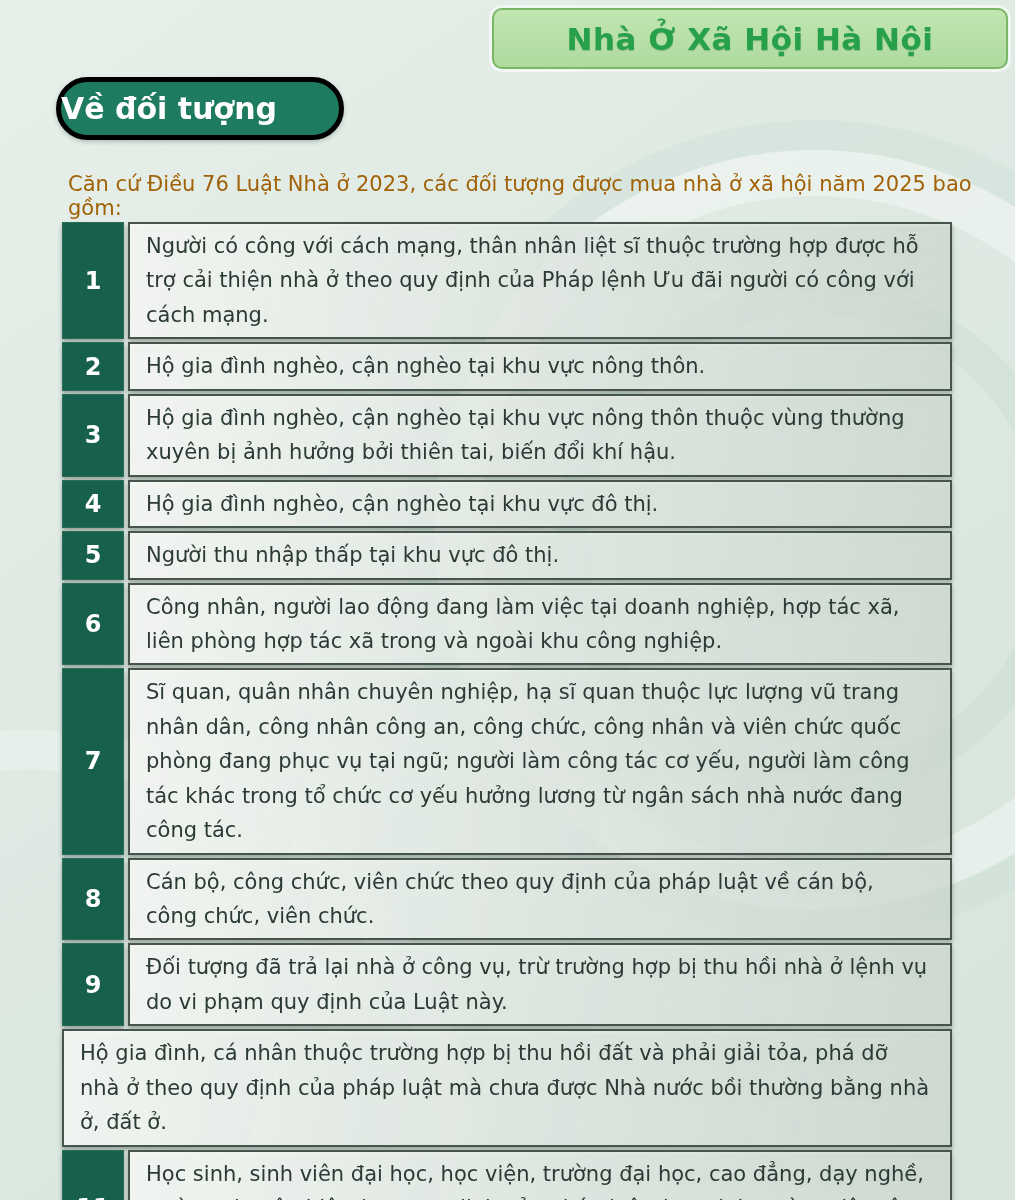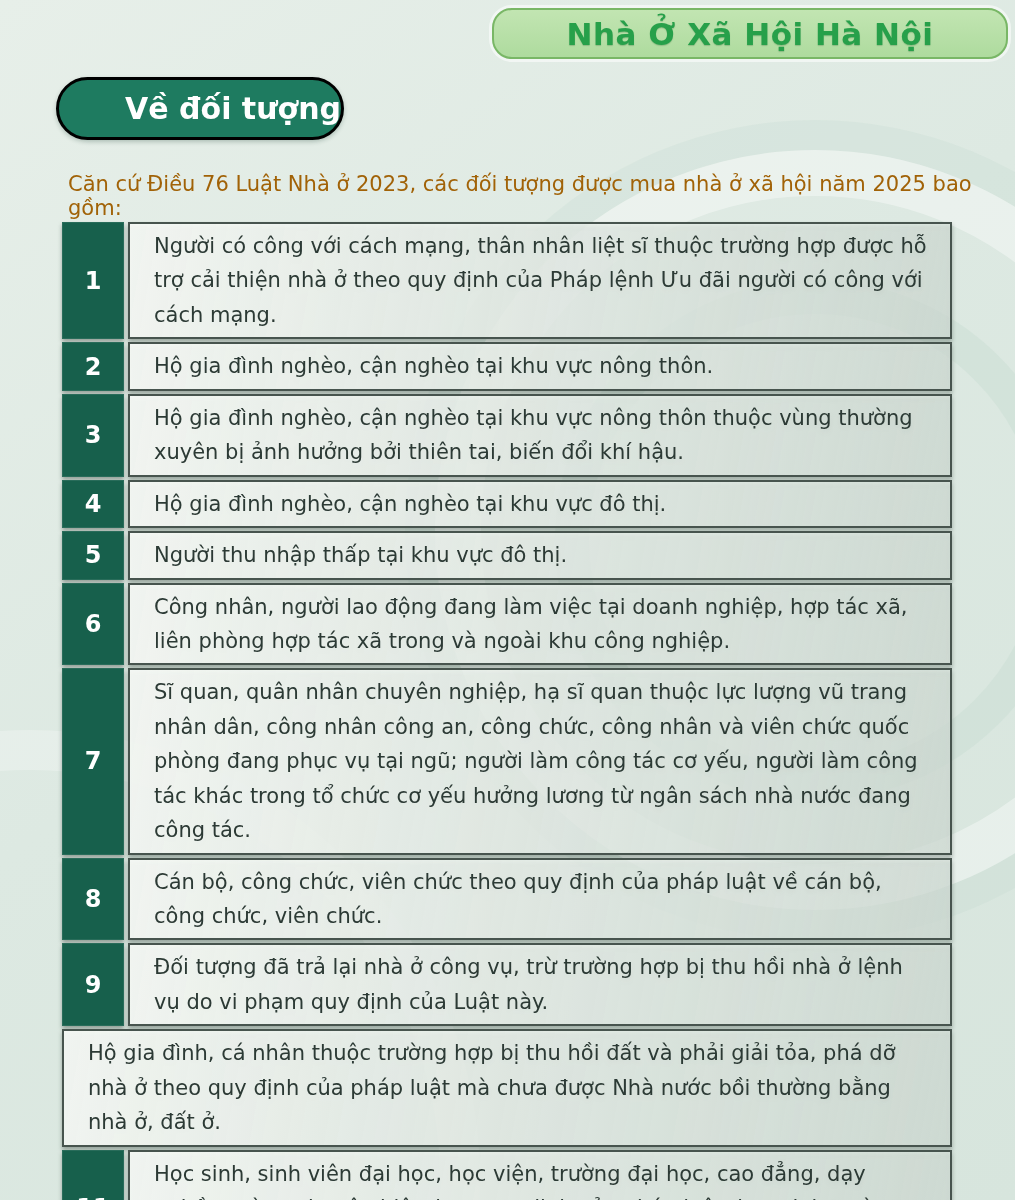--- a/index.html
+++ b/index.html
@@ -21,42 +21,42 @@
     width: 520px; height: 520px; right: -60px; top: 280px;
     border: 34px solid rgba(196,219,207,0.35);
   }
   .wm3 {
     width: 900px; height: 900px; left: -420px; bottom: -430px;
     border: 40px solid rgba(255,255,255,0.25);
   }
 
   .top-banner {
     position: absolute;
-    top: 8px; left: 492px; right: 7px; height: 51px;
+    top: 8px; left: 492px; right: 7px; height: 61px;
     background: linear-gradient(180deg, #c2e5b2, #aedb9e);
     border: 2px solid #79b766;
-    border-radius: 20px;
+    border-radius: 10px;
     box-shadow: 0 0 0 3px rgba(255,255,255,0.55);
     display: flex; align-items: center; justify-content: center;
   }
   .top-banner span {
     font-size: 31px; font-weight: bold; color: #27a04a;
     letter-spacing: 0.5px;
     text-shadow: 0 1px 1px rgba(30,90,40,0.25);
   }
 
   .section-badge {
     position: absolute;
     top: 77px; left: 56px;
     width: 288px; height: 63px;
     background: #1e7b60;
-    border: 3px solid #000000;
+    border: 5px solid #000000;
     border-radius: 32px;
     box-shadow: 0 2px 4px rgba(20,60,45,0.25);
-    display: flex; align-items: center; justify-content: flex-end;
+    display: flex; align-items: center; justify-content: flex-start;
   }
   .section-badge span { font-size: 30px; font-weight: bold; color: #ffffff; }
 
   .intro {
     position: absolute;
     top: 172px; left: 68px; right: 30px;
     font-size: 21px; color: #a16207;
   }
 
   .table {
@@ -71,21 +71,21 @@
     background: #17604c;
     color: #ffffff;
     font-size: 24px; font-weight: bold;
     display: flex; align-items: center; justify-content: center;
     box-shadow: inset 0 0 0 1px rgba(255,255,255,0.08);
   }
   .text-cell {
     flex: 1;
     border: 2px solid #47544e;
     background: linear-gradient(100deg, rgba(248,251,247,0.92) 0%, rgba(235,243,237,0.72) 70%, rgba(228,238,231,0.6) 100%);
-    padding: 5px 20px 5px 24px;
+    padding: 5px 20px 5px 16px;
     display: flex; align-items: center;
   }
   .text-cell span {
     font-size: 21px; line-height: 1.64; color: #2c3a35;
   }
 </style>
 </head>
 <body>
 
 <div class="watermark wm1"></div>

